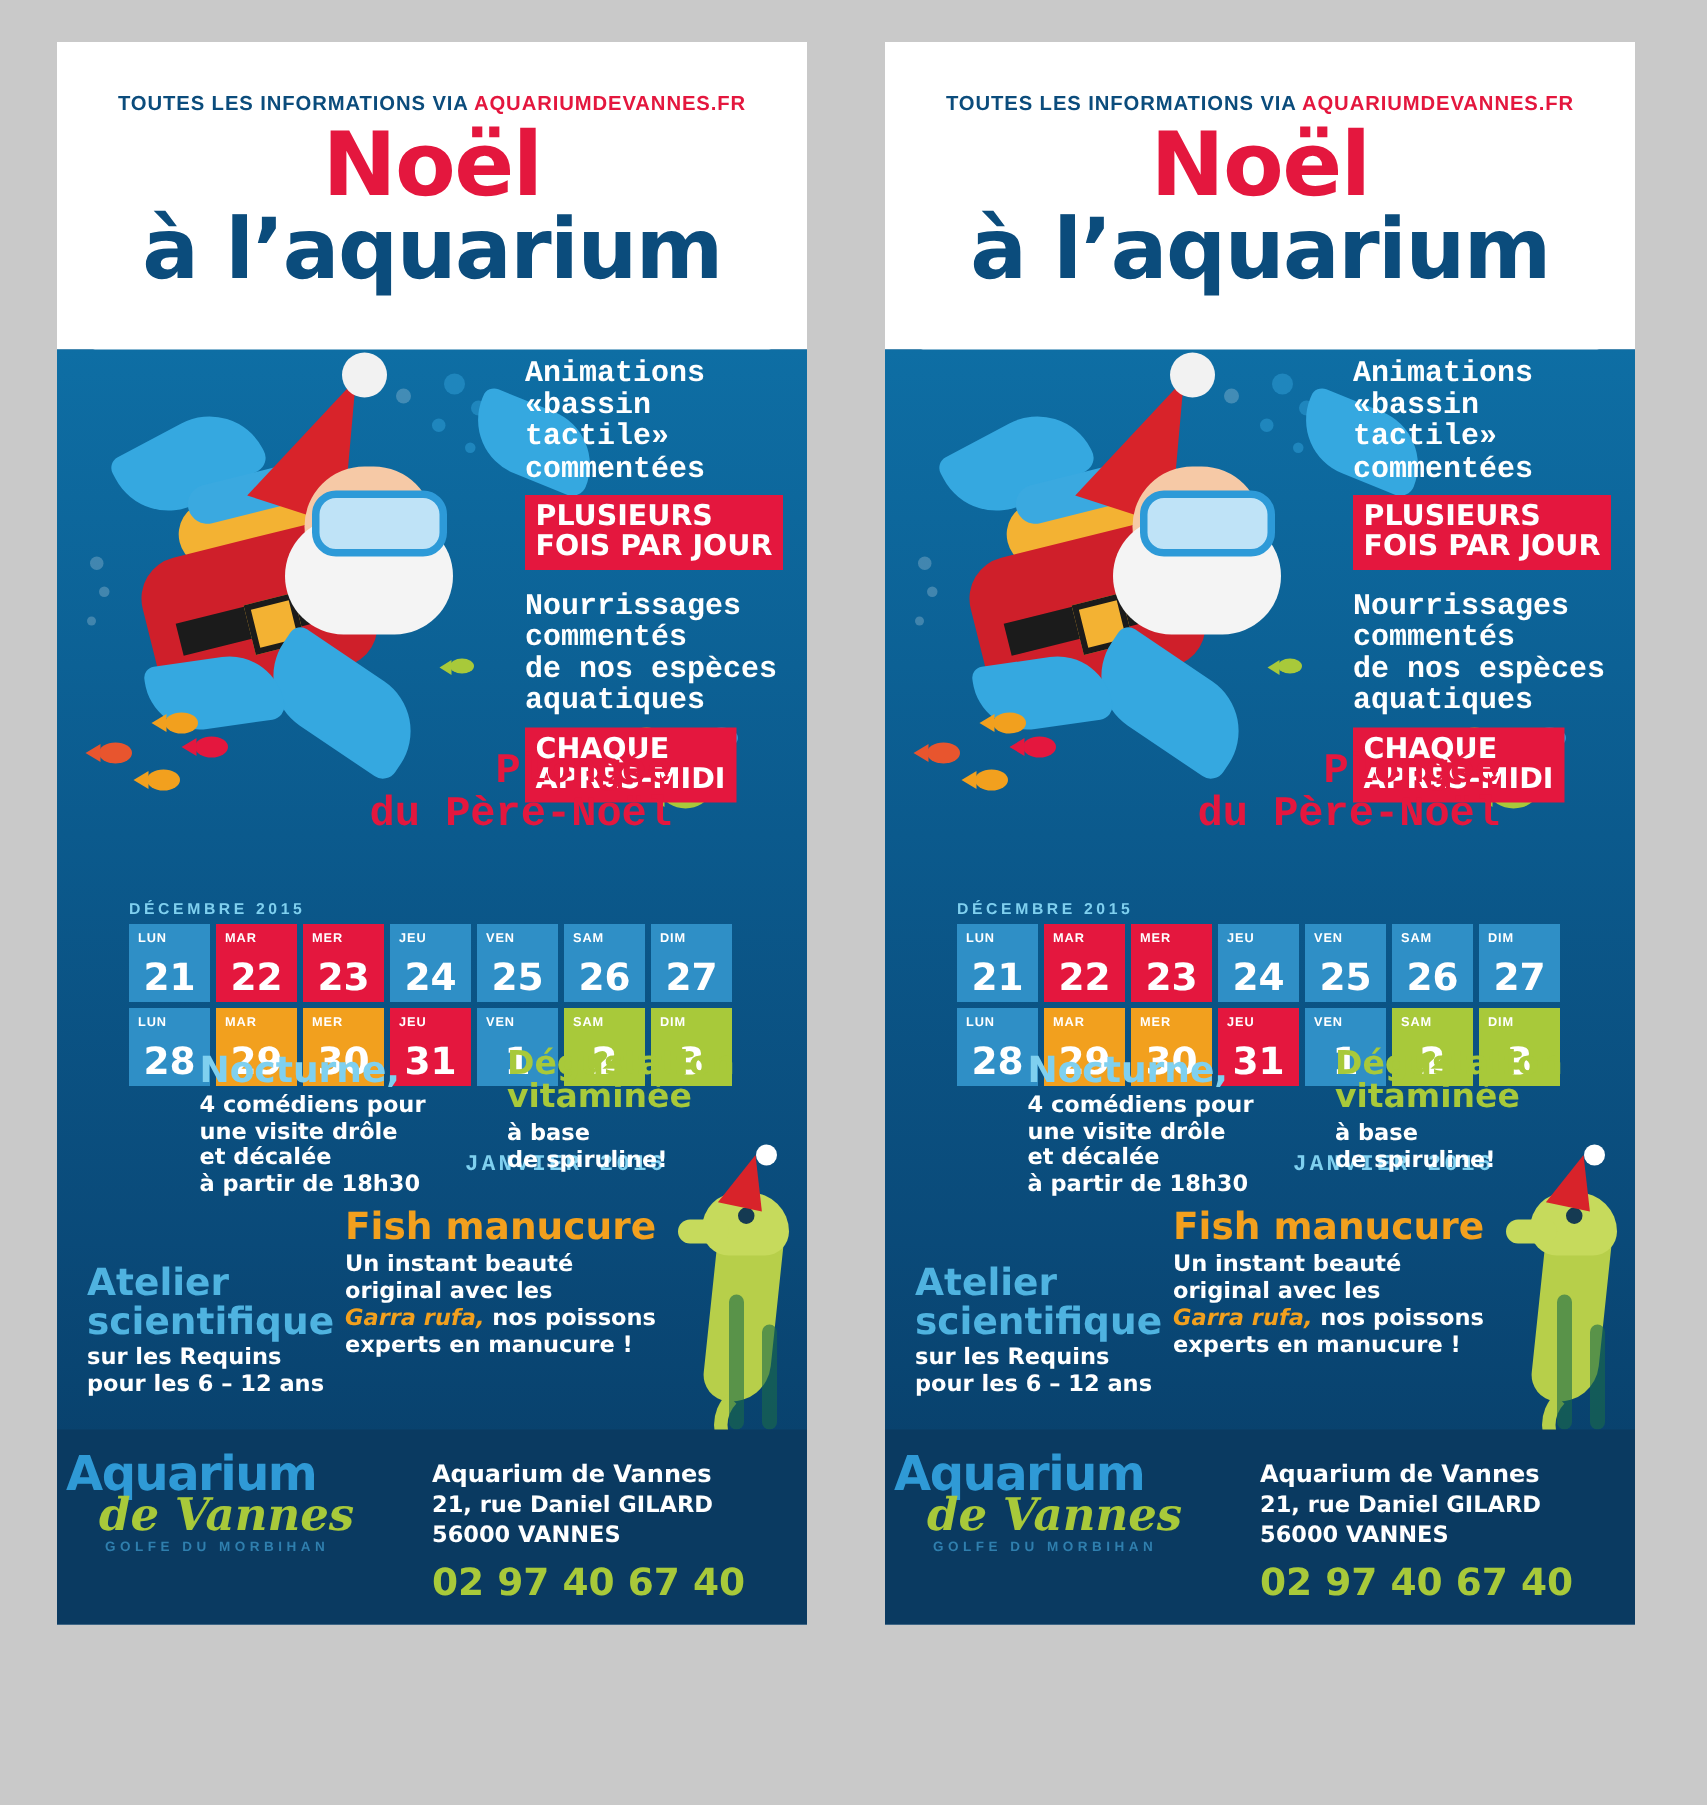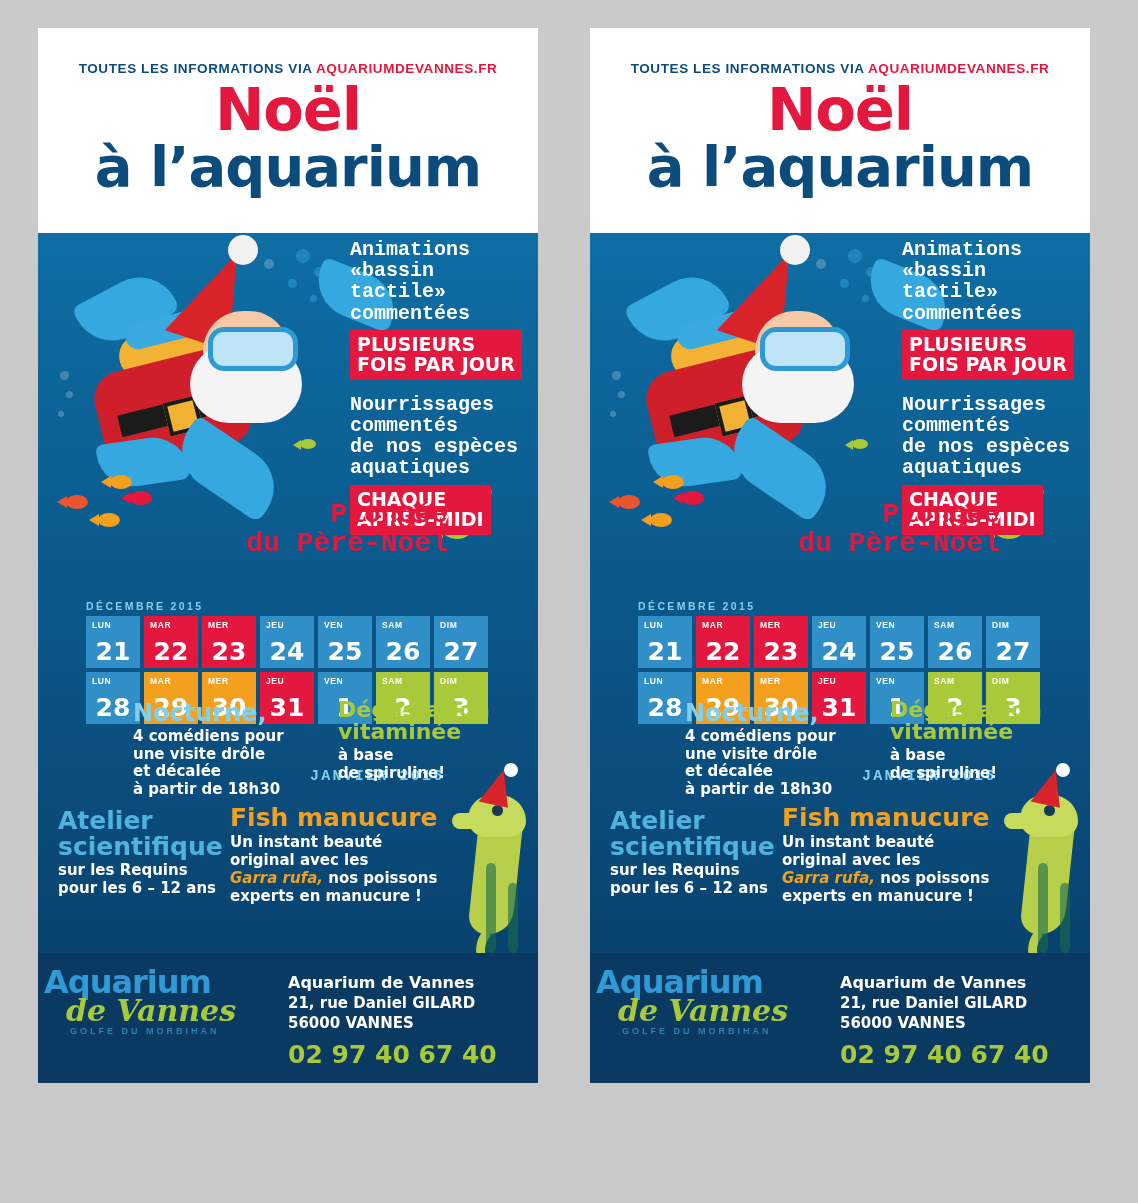--- a/index.html
+++ b/index.html
@@ -139,21 +139,21 @@
 
   
   .noct{position:absolute;left:95px;top:468px;width:175px;color:#ffffff;}
   .noct .h{color:#7fd0ef;font-size:24px;font-weight:bold;font-family:"DejaVu Sans", sans-serif;line-height:1;}
   .noct .p{font-size:15px;line-height:1.18;font-weight:bold;margin-top:3px;font-family:"DejaVu Sans", sans-serif;}
 
   .degus{position:absolute;left:300px;top:466px;width:190px;}
   .degus .h{color:#a8c93a;font-size:22px;font-weight:bold;font-family:"DejaVu Sans", sans-serif;line-height:1.02;}
   .degus .p{color:#ffffff;font-size:15px;line-height:1.18;font-weight:bold;margin-top:3px;font-family:"DejaVu Sans", sans-serif;}
 
-  .atelier{position:absolute;left:20px;top:575px;width:170px;}
+  .atelier{position:absolute;left:20px;top:609px;width:170px;}
   .atelier .h{color:#4fb3e0;font-size:25px;font-weight:bold;font-family:"DejaVu Sans", sans-serif;line-height:1.02;}
   .atelier .p{color:#ffffff;font-size:15px;line-height:1.18;font-weight:bold;margin-top:3px;font-family:"DejaVu Sans", sans-serif;}
 
   .manucure{position:absolute;left:192px;top:572px;width:230px;}
   .manucure .h{color:#f2a01e;font-size:25px;font-weight:bold;font-family:"DejaVu Sans", sans-serif;line-height:1.02;}
   .manucure .p{color:#ffffff;font-size:15px;line-height:1.2;font-weight:bold;margin-top:2px;font-family:"DejaVu Sans", sans-serif;}
   .manucure .p i{color:#f2a01e;}
 
   
   .seahorse{position:absolute;left:420px;top:540px;width:80px;height:190px;}

